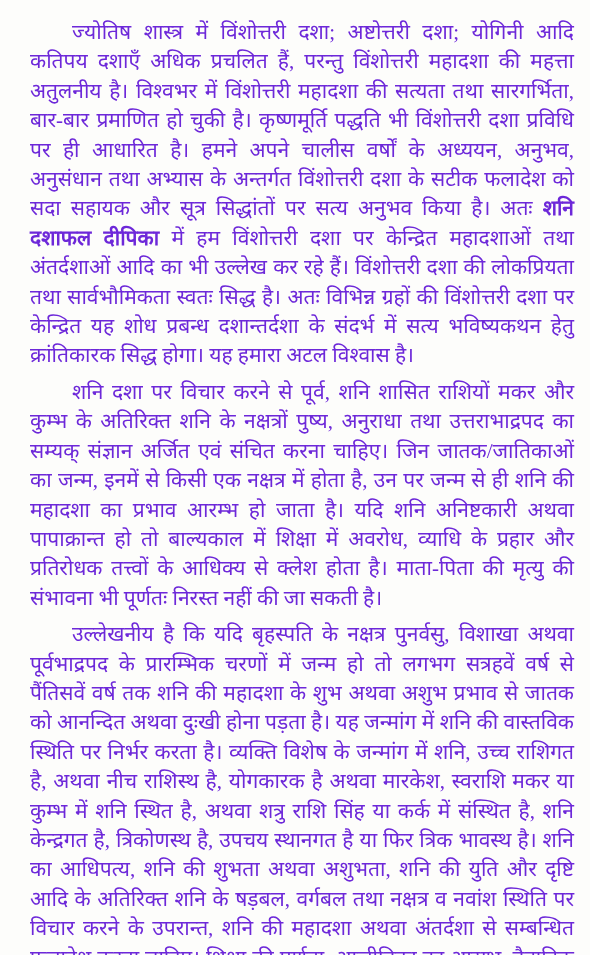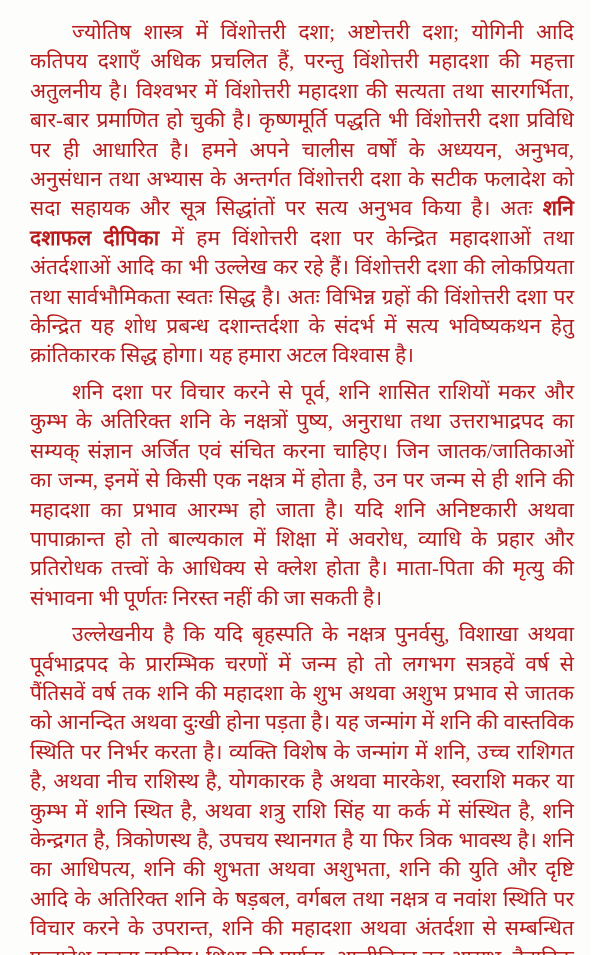--- a/index.html
+++ b/index.html
@@ -11,21 +11,21 @@
     height: 955px;
     background: #ffffff;
     overflow: hidden;
   }
   .scan-page {
     box-sizing: border-box;
     width: 590px;
     height: 955px;
     padding: 18px 16px 28px 30px;
     background: #fdfdfb;
-    color: #b91c1c;
+    color: #6d28d9;
     font-family: "Liberation Serif", "DejaVu Serif", serif;
     font-size: 21px;
     line-height: 29.4px;
     text-align: justify;
     text-justify: inter-word;
   }
   .para {
     margin: 0 0 7px 0;
     text-indent: 42px;
   }

